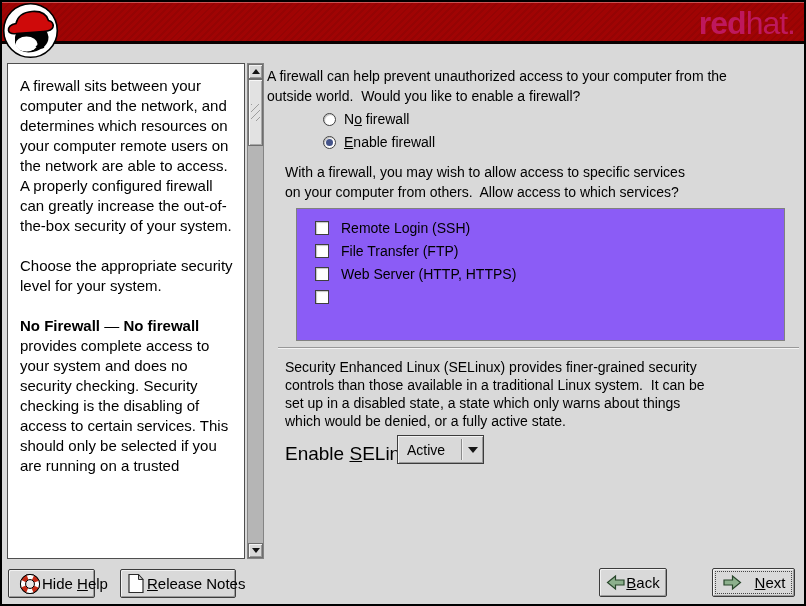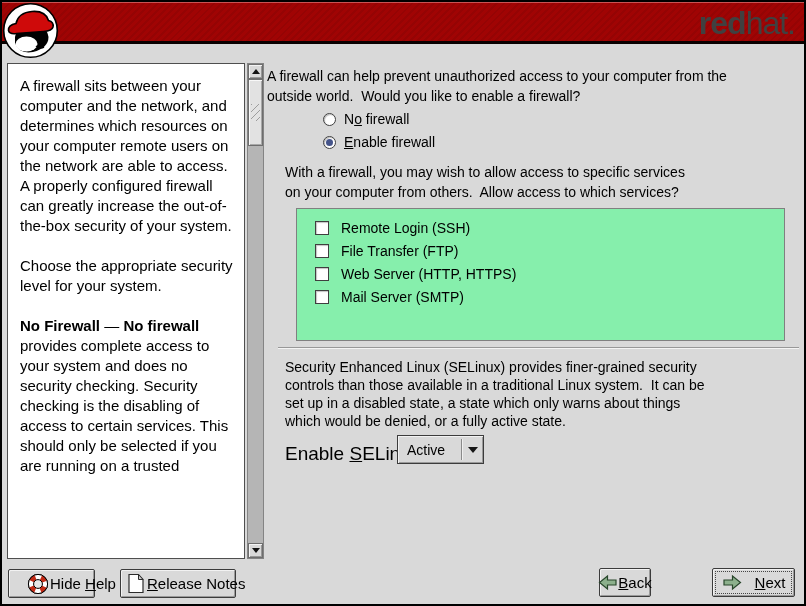--- a/index.html
+++ b/index.html
@@ -16,21 +16,21 @@
     position:absolute; top:0; left:0; width:802px; height:42px;
     background:
       repeating-linear-gradient(135deg, rgba(0,0,0,0.07) 0 2px, rgba(0,0,0,0) 2px 5px),
       #a00404;
     border-bottom:3px solid #0a0000;
     box-shadow: inset 0 1px 0 rgba(255,180,180,.45);
   }
   .logo-badge { position:absolute; top:0; left:0; width:58px; height:58px; z-index:5; }
   .wordmark {
     position:absolute; top:4px; right:9px; z-index:4;
-    color:#404040; font-size:32px; letter-spacing:-1px; line-height:34px;
+    color:#be185d; font-size:32px; letter-spacing:-1px; line-height:34px;
     white-space:pre;
   }
   .wordmark .wm-red { font-weight:bold; }
   .wordmark .wm-hat { font-weight:normal; }
   .wordmark .wm-dot { font-weight:normal; }
 
   
   .help-panel {
     position:absolute; left:5px; top:61px; width:238px; height:496px;
     background:#fff; border:1px solid #4f4f4f; overflow:hidden;
@@ -81,21 +81,21 @@
     background:#fff; border:1px solid #3f3f3f;
     box-shadow: inset 1px 1px 1px #bcbcbc;
     display:flex; align-items:center; justify-content:center; flex:0 0 auto;
   }
   .radio.checked::after { content:""; width:7px; height:7px; border-radius:50%; background:#45548a; }
   .ctl-label { font-size:14px; white-space:pre; }
   .key { text-decoration:underline; }
 
   .services-box {
     position:absolute; left:294px; top:206px; width:489px; height:133px;
-    background:#86efac; border:1px solid #808080; padding:8px 0 0 18px;
+    background:#8b5cf6; border:1px solid #808080; padding:8px 0 0 18px;
   }
   .svc-row { display:flex; align-items:center; gap:12px; height:22px; margin-bottom:1px; }
   .checkbox {
     width:14px; height:14px; background:#fff; border:1px solid #3f3f3f;
     box-shadow: inset 1px 1px 1px #c4c4c4; flex:0 0 auto;
   }
 
   .separator {
     position:absolute; left:276px; top:345px; width:521px; height:2px;
     border-top:1px solid #989898; border-bottom:1px solid #f4f4f4;
@@ -115,23 +115,23 @@
 
   
   .btn {
     position:absolute; height:29px; background:#d9d9d9;
     border:1px solid #3c3c3c; border-radius:2px;
     box-shadow: inset 1px 1px 0 #f2f2f2, inset -1px -1px 0 #9a9a9a;
     display:flex; align-items:center; font-size:15px; cursor:default;
     white-space:pre;
   }
   .btn .ic { display:flex; align-items:center; justify-content:center; }
-  .btn-hide-help   { left:6px;   top:567px; width:87px;  padding:0 4px 0 18px; gap:1px; }
+  .btn-hide-help   { left:6px;   top:567px; width:87px;  padding:0 4px 0 10px; gap:1px; }
   .btn-release     { left:118px; top:567px; width:116px; padding:0 6px 0 5px; gap:2px; }
-  .btn-back        { left:597px; top:566px; width:52px;  justify-content:center; padding:0 8px; }
+  .btn-back        { left:597px; top:566px; width:68px;  justify-content:center; padding:0 8px; }
   .btn-next        { left:710px; top:566px; width:83px;  justify-content:center; gap:13px; padding:6px 8px; outline:1px dotted #444; outline-offset:-4px; }
 </style>
 </head>
 <body>
 
 <div class="window">
 
   <div class="header"></div>
   <div class="logo-badge">
     <svg width="58" height="58" viewBox="0 0 58 58">
@@ -187,21 +187,20 @@
     <div class="svc-row">
       <span class="checkbox"></span>
       <span class="ctl-label">File Transfer (FTP)</span>
     </div>
     <div class="svc-row">
       <span class="checkbox"></span>
       <span class="ctl-label">Web Server (HTTP, HTTPS)</span>
     </div>
     <div class="svc-row">
       <span class="checkbox"></span>
-      <span class="ctl-label">Mail Server (SMTP)</span>
     </div>
   </div>
 
   <div class="separator"></div>
 
   <div class="selinux-text">
     <div class="line">Security Enhanced Linux (SELinux) provides finer-grained security</div>
     <div class="line">controls than those available in a traditional Linux system.  It can be</div>
     <div class="line">set up in a disabled state, a state which only warns about things</div>
     <div class="line">which would be denied, or a fully active state.</div>

